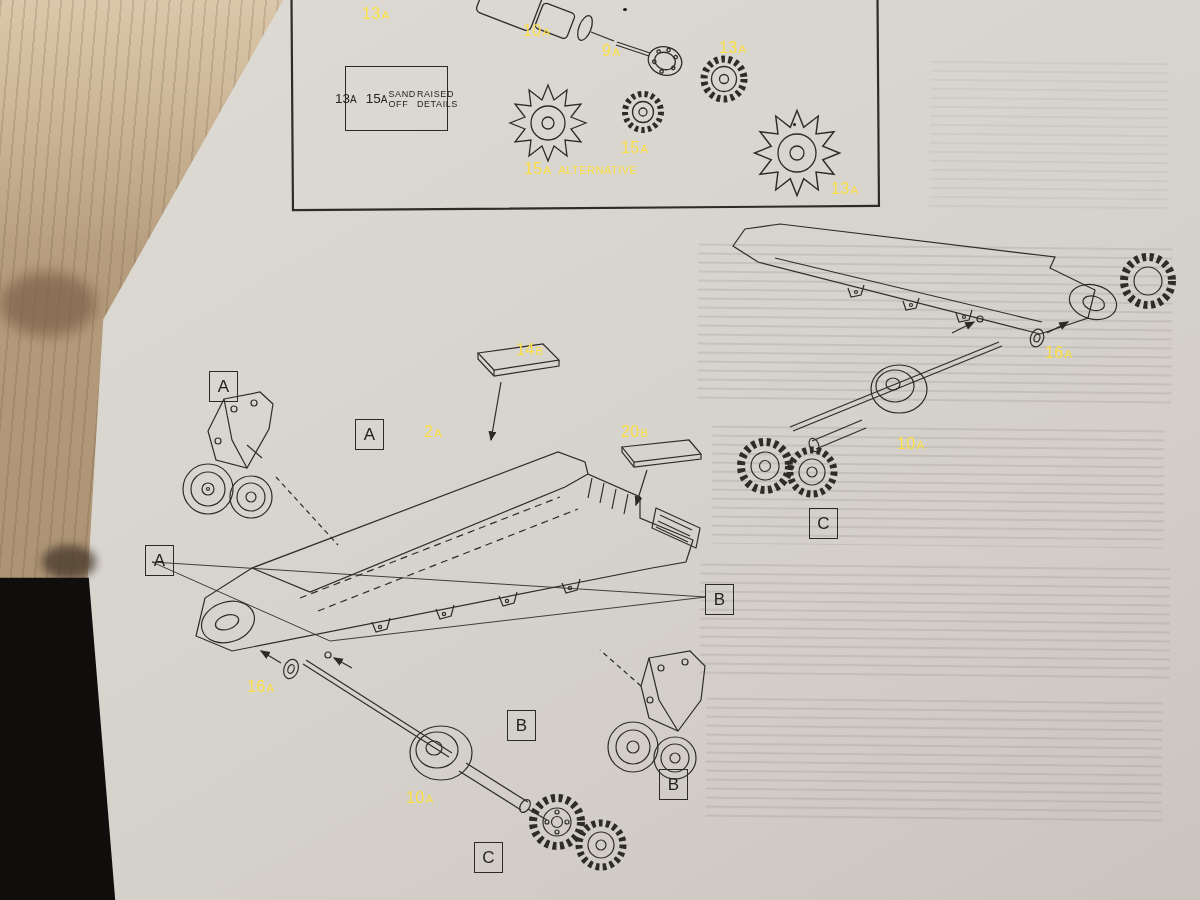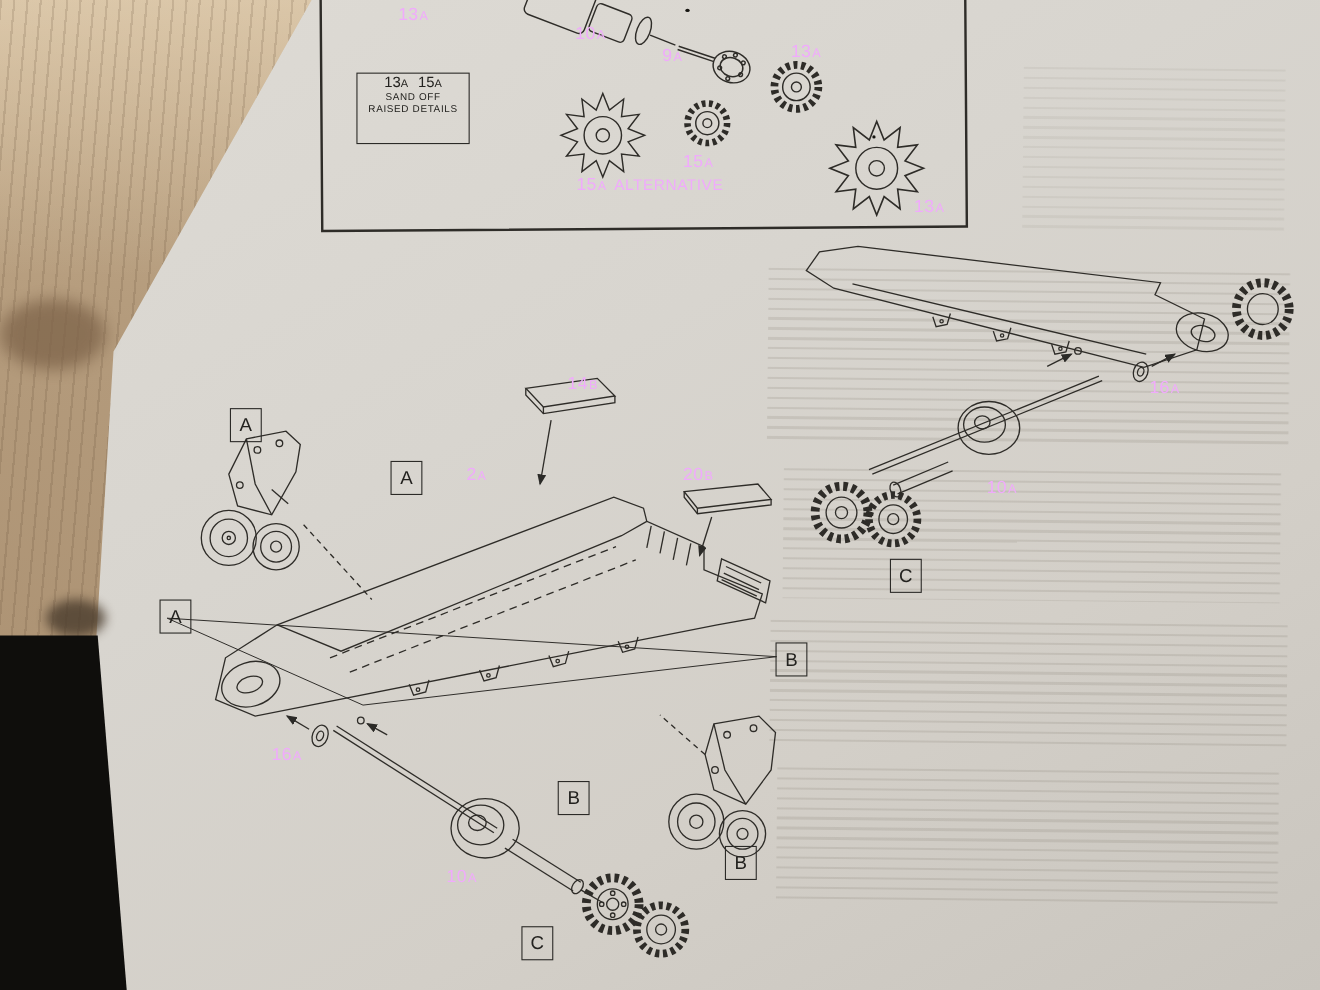--- a/index.html
+++ b/index.html
@@ -24,30 +24,30 @@
   
   .bleed{position:absolute;opacity:.55;filter:blur(.4px);transform:rotate(.6deg);
         background:repeating-linear-gradient(to bottom, rgba(118,111,98,.30) 0 2px, rgba(118,111,98,0) 2px 9px);}
   .b0{left:930px;top:62px;width:238px;height:148px;opacity:.3;}
   .b1{left:698px;top:246px;width:474px;height:158px;}
   .b2{left:712px;top:428px;width:452px;height:118px;}
   .b3{left:700px;top:566px;width:470px;height:116px;}
   .b4{left:706px;top:700px;width:456px;height:126px;}
   .art{position:absolute;left:0;top:0;}
   
-  .plabel{position:absolute;white-space:nowrap;letter-spacing:.3px;color:#f0abfc;}
+  .plabel{position:absolute;white-space:nowrap;letter-spacing:.3px;color:#fde047;}
   .plabel .num{font-size:16px;}
   .plabel .suf{font-size:11.5px;margin-left:1px;}
-  .altword{font-size:14px;letter-spacing:.5px;margin-left:7px;}
+  .altword{font-size:11px;letter-spacing:.5px;margin-left:7px;}
   
   .callout{position:absolute;width:27px;height:29px;border:1.6px solid #2b2a27;
         display:flex;align-items:center;justify-content:center;font-size:17px;}
   
-  .notebox{position:absolute;left:324px;top:66px;width:101px;height:63px;border:1.6px solid #2b2a27;
-        display:flex;flex-direction:column;align-items:center;gap:1px;}
+  .notebox{position:absolute;left:345px;top:66px;width:101px;height:63px;border:1.6px solid #2b2a27;
+        display:flex;flex-direction:row;align-items:center;justify-content:center;gap:1px;}
   .notebox .nline1{font-size:13.5px;}
   .notebox .nline1 .suf{font-size:10px;}
   .notebox .pair2{margin-left:9px;}
   .notebox .nsmall{font-size:9px;letter-spacing:.6px;}
   .speck{position:absolute;background:#161511;border-radius:50%;}
 </style>
 </head>
 <body>
 
 <div class="scene">

